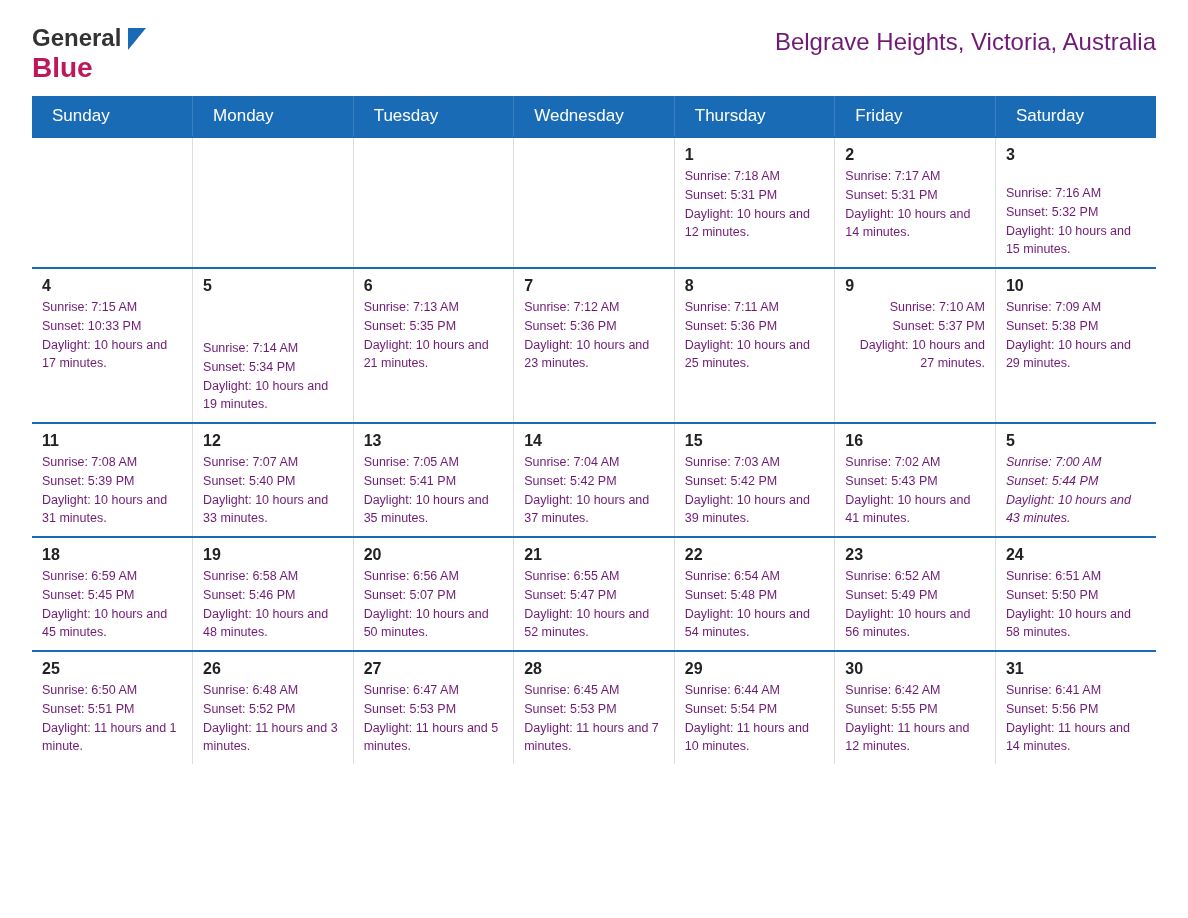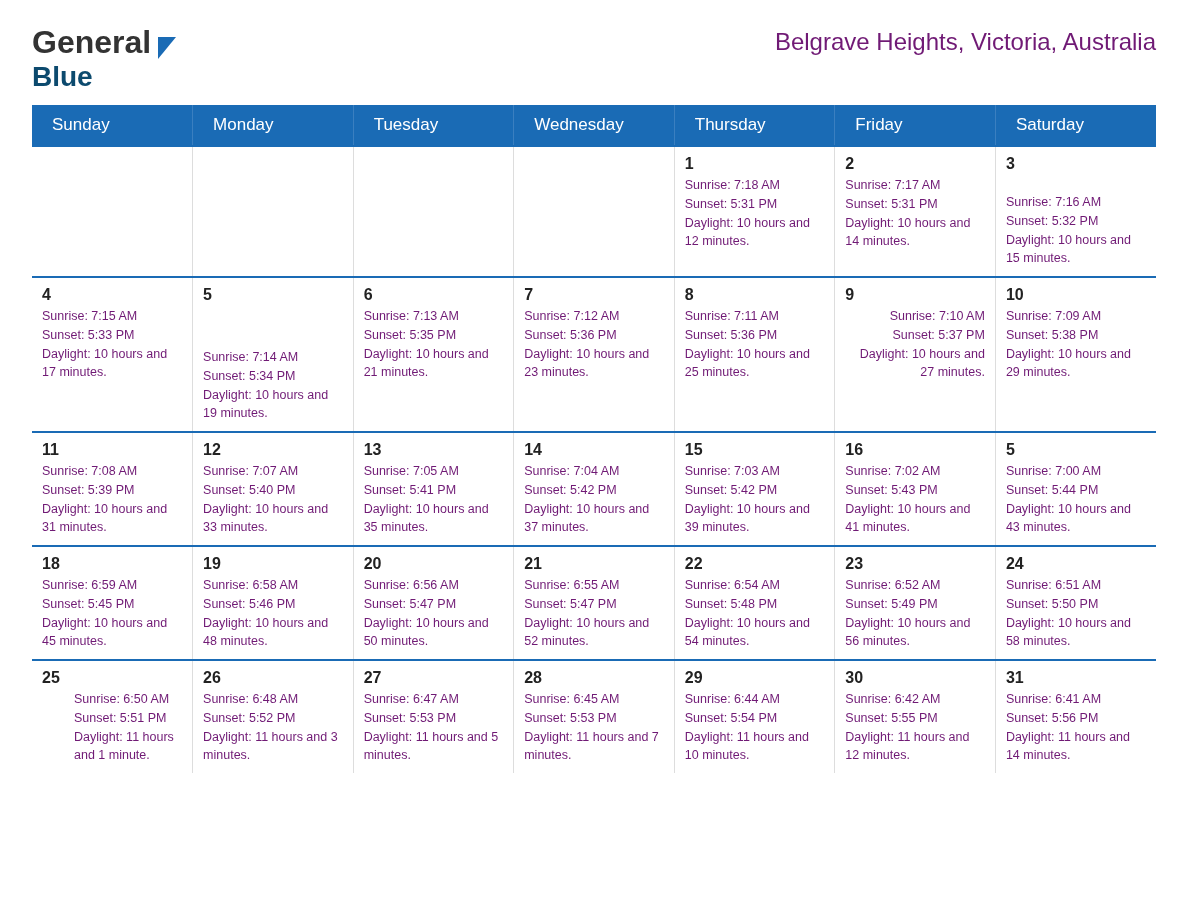--- a/index.html
+++ b/index.html
@@ -14,28 +14,28 @@
       display: flex;
       justify-content: space-between;
       align-items: flex-start;
       margin-bottom: 12px;
     }
     .logo {
       display: flex;
       align-items: center;
     }
     .logo-text-general {
-      font-size: 32px;
+      font-size: 24px;
       font-weight: bold;
       color: #333;
     }
     .logo-text-blue {
       font-size: 28px;
       font-weight: bold;
-      color: #0c4a6e;
+      color: #be185d;
     }
     .logo-wrapper {
       display: flex;
       flex-direction: column;
     }
     .logo-row1 { display: flex; align-items: flex-end; }
     .logo-row2 { display: flex; align-items: center; }
     .title-area {
       text-align: right;
     }
@@ -150,21 +150,21 @@
           <span class="day-number">3</span>
           <div class="day-info" style="white-space: pre-line; margin-top: 20px;">Sunrise: 7:16 AM
 Sunset: 5:32 PM
 Daylight: 10 hours and 15 minutes.</div>
         </td>
       </tr>
       <tr>
         <td>
           <span class="day-number">4</span>
           <div class="day-info" style="white-space: pre-line;">Sunrise: 7:15 AM
-Sunset: 5:33 PM
+Sunset: 10:33 PM
 Daylight: 10 hours and 17 minutes.</div>
         </td>
         <td>
           <span class="day-number">5</span>
           <div class="day-info" style="white-space: pre-line; margin-top: 44px;">Sunrise: 7:14 AM
 Sunset: 5:34 PM
 Daylight: 10 hours and 19 minutes.</div>
         </td>
         <td>
           <span class="day-number">6</span>
@@ -229,42 +229,42 @@
 Daylight: 10 hours and 39 minutes.</div>
         </td>
         <td>
           <span class="day-number">16</span>
           <div class="day-info" style="white-space: pre-line;">Sunrise: 7:02 AM
 Sunset: 5:43 PM
 Daylight: 10 hours and 41 minutes.</div>
         </td>
         <td>
           <span class="day-number">5</span>
-          <div class="day-info" style="white-space: pre-line;">Sunrise: 7:00 AM
+          <div class="day-info" style="white-space: pre-line; font-style: italic;">Sunrise: 7:00 AM
 Sunset: 5:44 PM
 Daylight: 10 hours and 43 minutes.</div>
         </td>
       </tr>
       <tr>
         <td>
           <span class="day-number">18</span>
           <div class="day-info" style="white-space: pre-line;">Sunrise: 6:59 AM
 Sunset: 5:45 PM
 Daylight: 10 hours and 45 minutes.</div>
         </td>
         <td>
           <span class="day-number">19</span>
           <div class="day-info" style="white-space: pre-line;">Sunrise: 6:58 AM
 Sunset: 5:46 PM
 Daylight: 10 hours and 48 minutes.</div>
         </td>
         <td>
           <span class="day-number">20</span>
           <div class="day-info" style="white-space: pre-line;">Sunrise: 6:56 AM
-Sunset: 5:47 PM
+Sunset: 5:07 PM
 Daylight: 10 hours and 50 minutes.</div>
         </td>
         <td>
           <span class="day-number">21</span>
           <div class="day-info" style="white-space: pre-line;">Sunrise: 6:55 AM
 Sunset: 5:47 PM
 Daylight: 10 hours and 52 minutes.</div>
         </td>
         <td>
           <span class="day-number">22</span>
@@ -281,21 +281,21 @@
         <td>
           <span class="day-number">24</span>
           <div class="day-info" style="white-space: pre-line;">Sunrise: 6:51 AM
 Sunset: 5:50 PM
 Daylight: 10 hours and 58 minutes.</div>
         </td>
       </tr>
       <tr>
         <td>
           <span class="day-number">25</span>
-          <div class="day-info" style="white-space: pre-line; margin-left: 32px;">Sunrise: 6:50 AM
+          <div class="day-info" style="white-space: pre-line;">Sunrise: 6:50 AM
 Sunset: 5:51 PM
 Daylight: 11 hours and 1 minute.</div>
         </td>
         <td>
           <span class="day-number">26</span>
           <div class="day-info" style="white-space: pre-line;">Sunrise: 6:48 AM
 Sunset: 5:52 PM
 Daylight: 11 hours and 3 minutes.</div>
         </td>
         <td>

